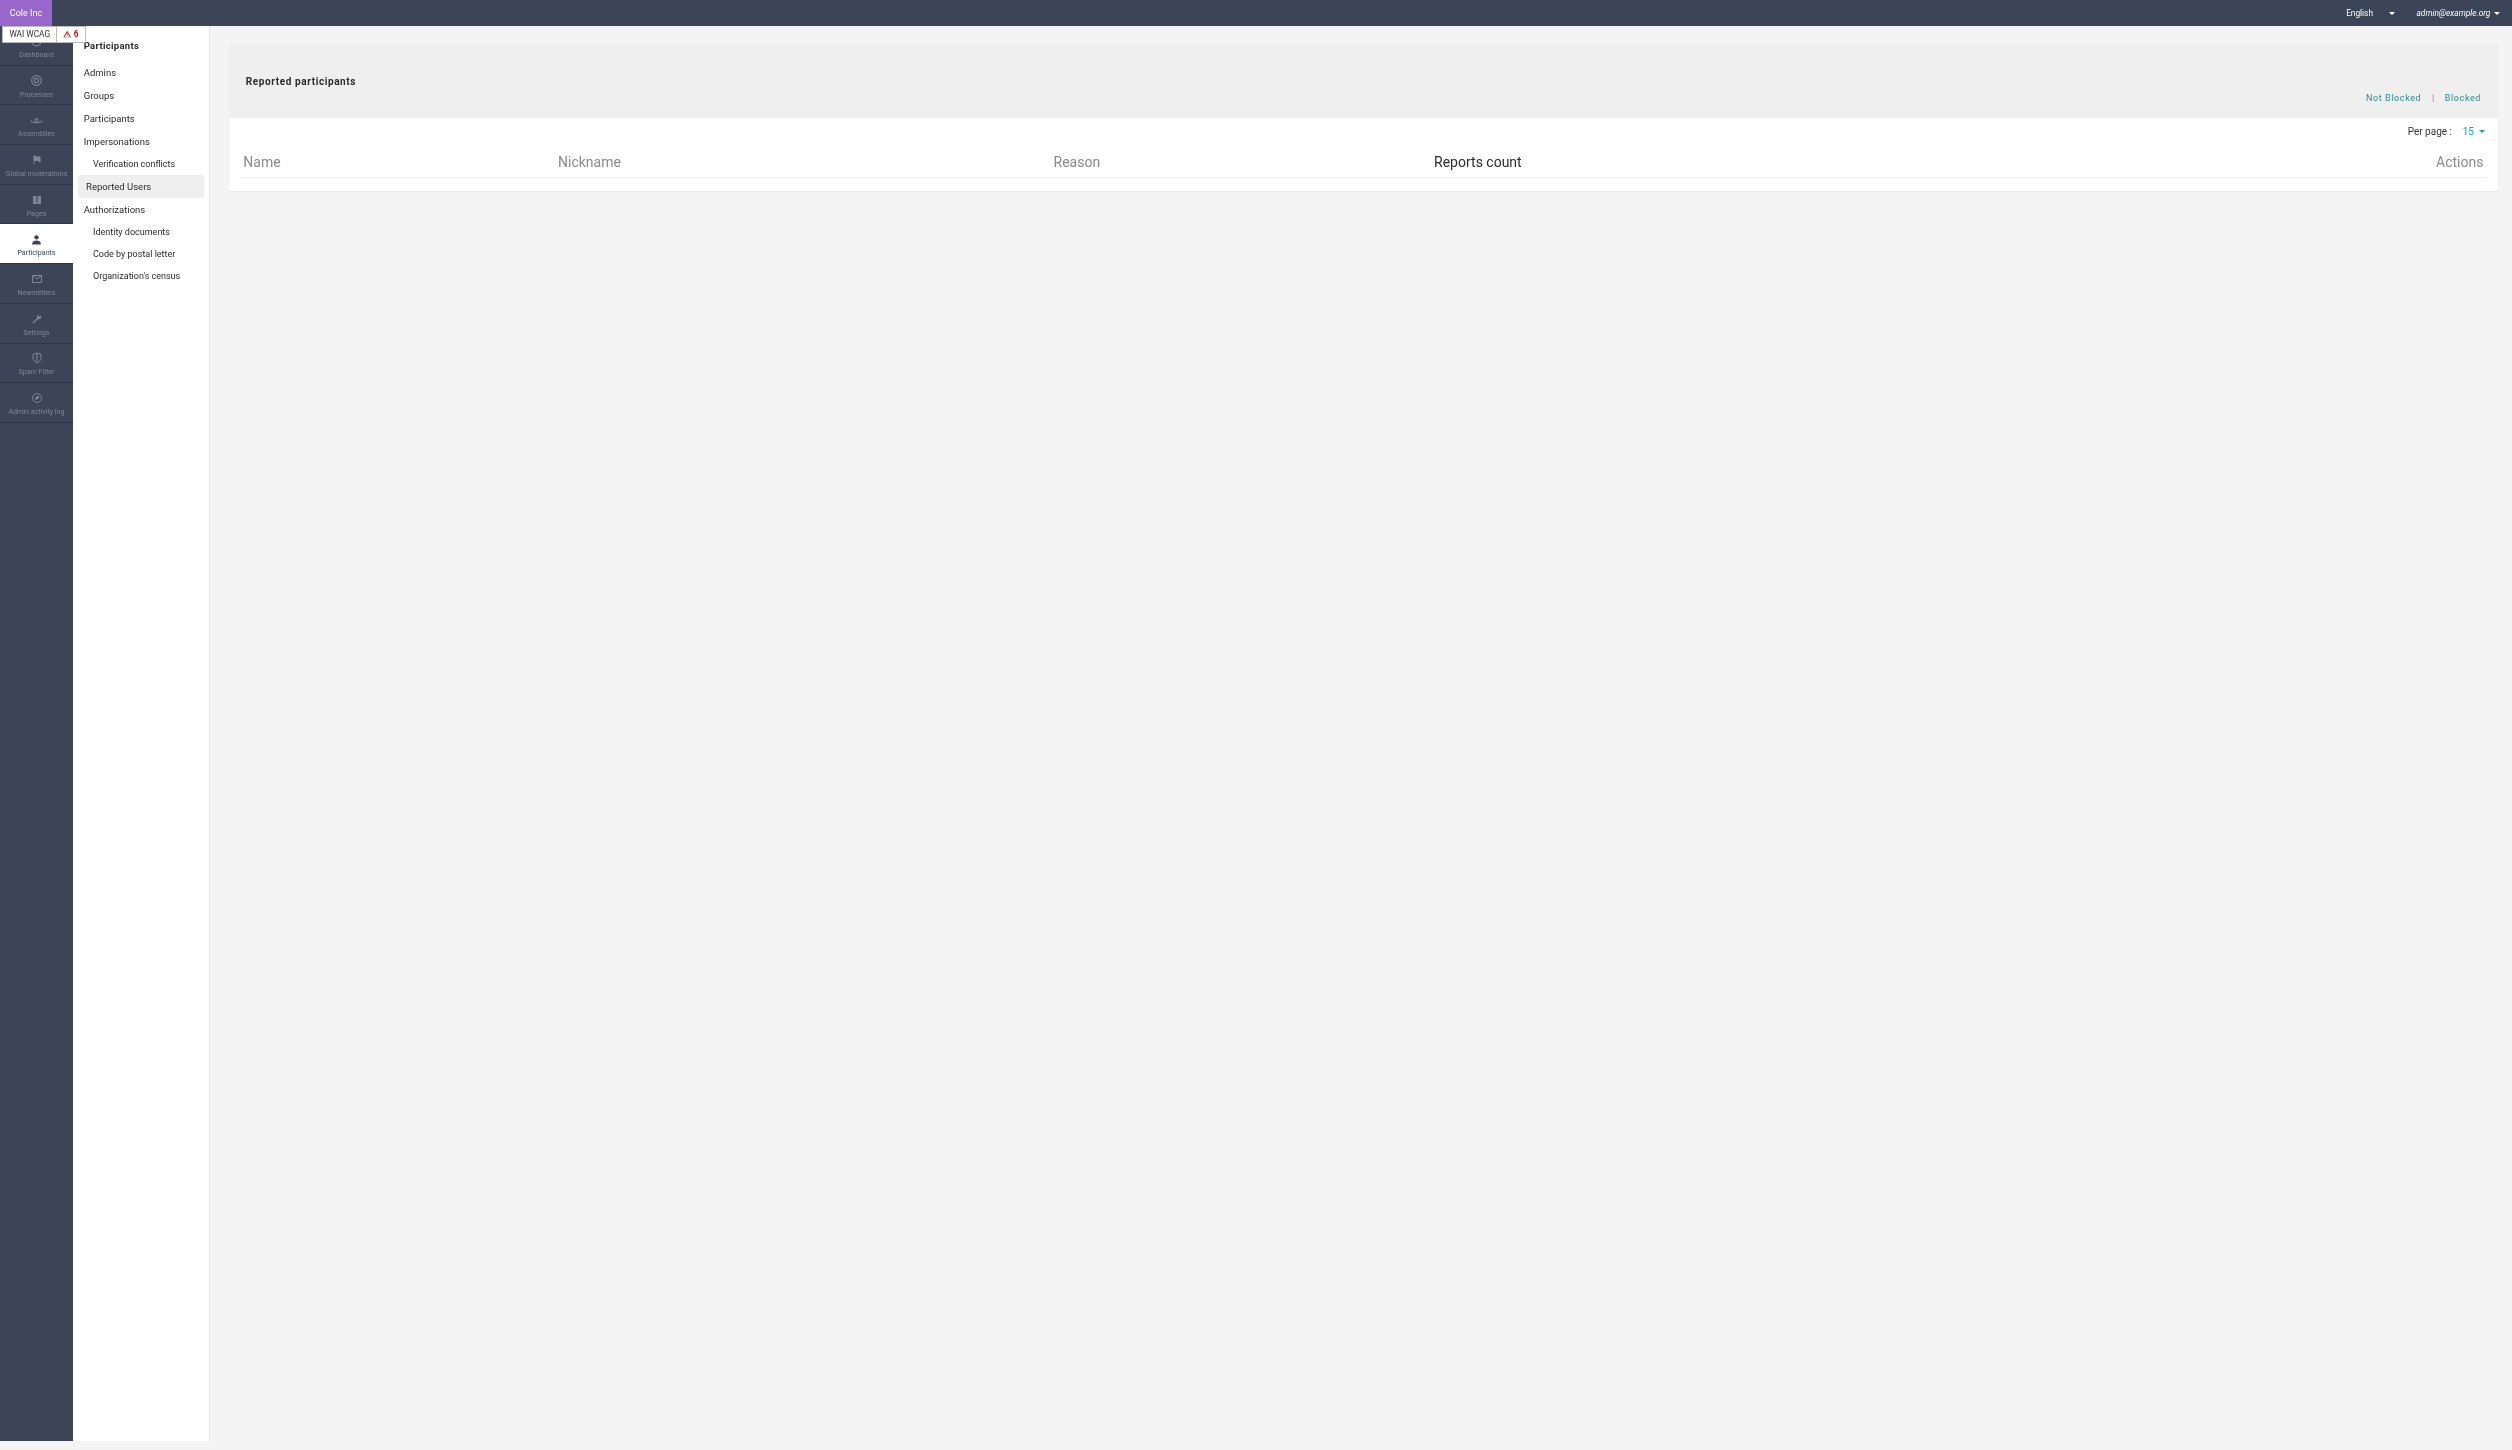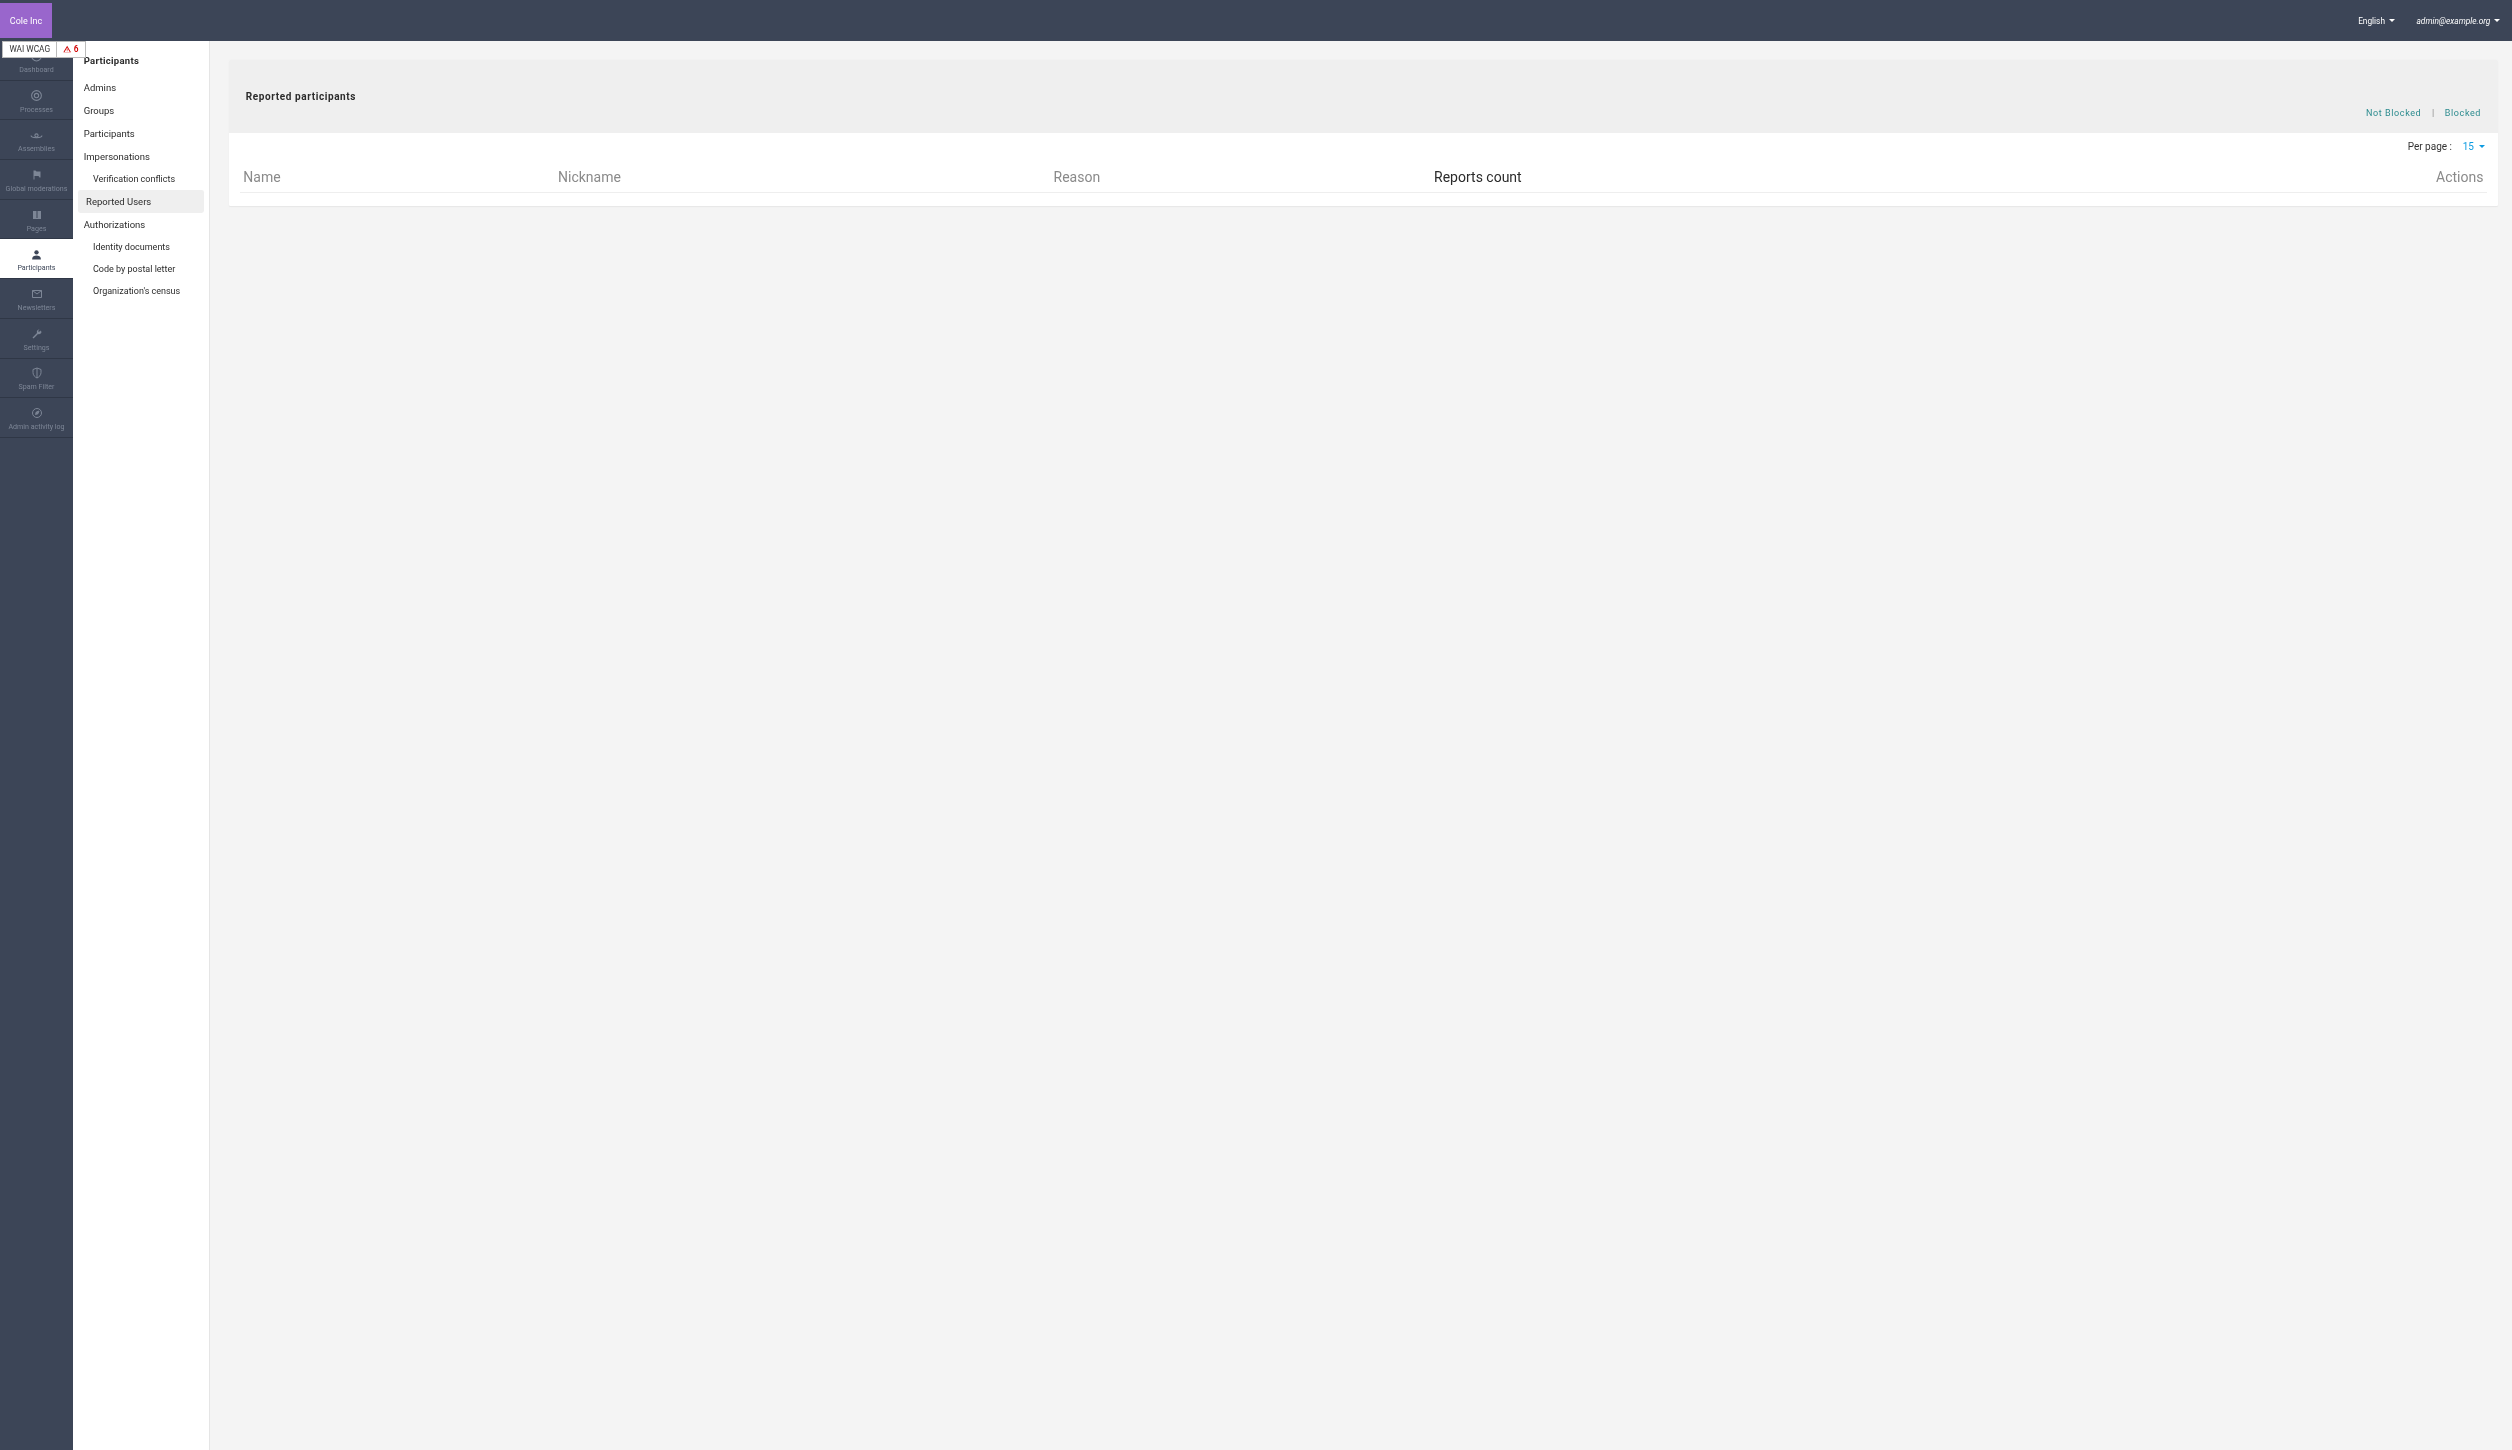--- a/index.html
+++ b/index.html
@@ -5,40 +5,40 @@
 * { margin: 0; padding: 0; box-sizing: border-box; }
 body {
   font-family: -apple-system, BlinkMacSystemFont, "Segoe UI", Roboto, "Helvetica Neue", Arial, sans-serif;
   background: #f4f4f4;
   color: #333;
   font-size: 8.3px;
 }
 .top-bar {
   display: flex;
   align-items: center;
-  height: 41px;
+  height: 26px;
   background: #3c4557;
   color: #fff;
 }
 .brand {
   width: 52px;
   height: 35px;
   background: #9966cc;
   display: flex;
   align-items: center;
   justify-content: center;
   color: #fff;
   font-size: 9px;
   font-weight: 400;
 }
 .top-spacer { flex: 1; }
 .lang-switch {
   display: flex;
   align-items: center;
-  gap: 4px;
+  gap: 16px;
   padding: 0 9.5px;
   cursor: pointer;
 }
 .user-email {
   display: flex;
   align-items: center;
   gap: 3.6px;
   padding: 0 12px;
   cursor: pointer;
   font-style: italic;

